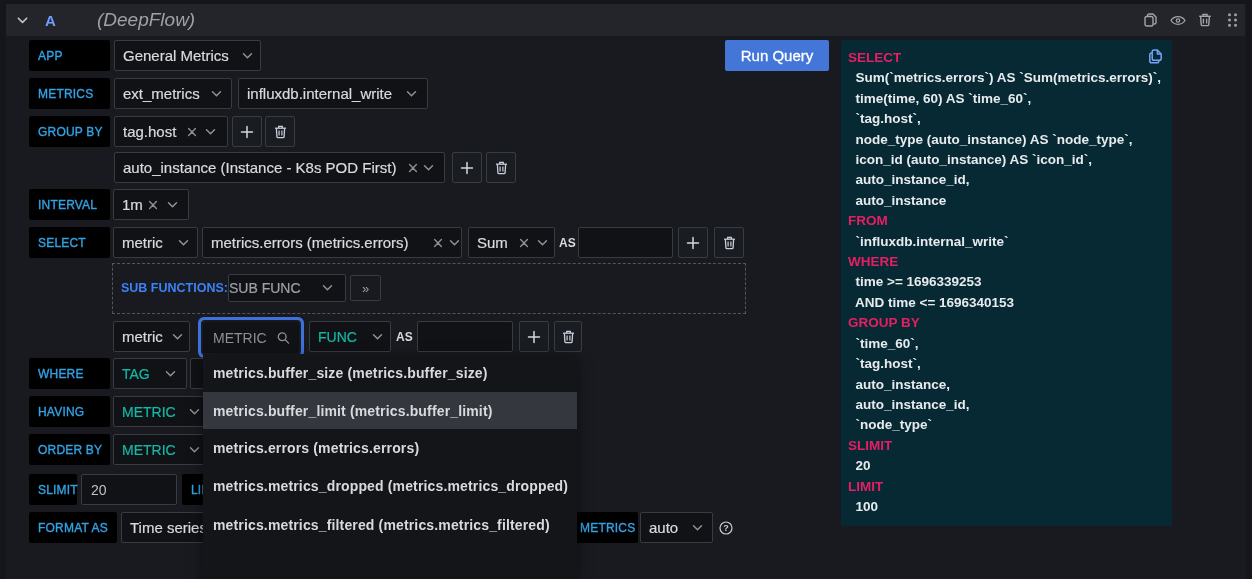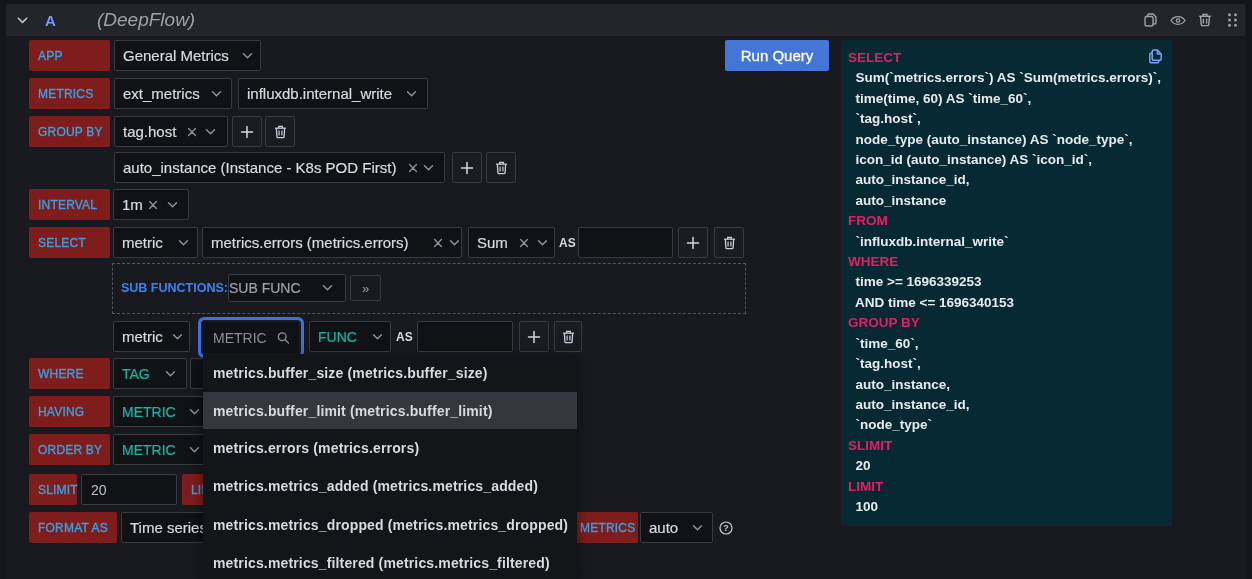--- a/index.html
+++ b/index.html
@@ -1,21 +1,21 @@
 <!DOCTYPE html>
 <html><head>
 <meta charset="utf-8">
 <style>
 *{margin:0;padding:0;box-sizing:border-box}
 html,body{width:1252px;height:579px;overflow:hidden}
 body{background:#14161b;font-family:"Liberation Sans",sans-serif;position:relative}
 #content{position:absolute;left:6px;top:4px;width:1240px;height:575px;background:#181a20}
 #topbar{position:absolute;left:0;top:0;width:1239px;height:32px;background:#23252b;border-radius:2px}
 .abs{position:absolute}
-.lbl{position:absolute;background:#7f1d1d;border-radius:2px;color:#33a2e5;font-size:12px;font-weight:500;-webkit-text-stroke:.35px #33a2e5;height:31px;display:flex;align-items:center;padding-left:9px;letter-spacing:.2px}
+.lbl{position:absolute;background:#000000;border-radius:2px;color:#33a2e5;font-size:12px;font-weight:500;-webkit-text-stroke:.35px #33a2e5;height:31px;display:flex;align-items:center;padding-left:9px;letter-spacing:.2px}
 .sel{position:absolute;background:#101216;border:1px solid #383b42;border-radius:2px;height:31px;display:flex;align-items:center;font-size:15px;color:#d8dade;padding-left:8px;white-space:nowrap;-webkit-text-stroke:.2px currentColor}
 .ph{color:#14b8a6;font-size:14px}
 .btn{position:absolute;width:30px;height:31px;background:#191c21;border:1px solid #383b42;border-radius:2px;display:flex;align-items:center;justify-content:center}
 .inp{position:absolute;background:#101216;border:1px solid #383b42;border-radius:2px;height:31px;display:flex;align-items:center;padding-left:9px;font-size:14px;color:#bfc1c7}
 .ic{position:absolute;top:50%;transform:translateY(-50%)}
 .as{position:absolute;color:#d9dade;font-size:12px;font-weight:700;height:31px;display:flex;align-items:center}
 #menu{position:absolute;left:203px;top:354px;width:374px;height:225px;background:#141519;box-shadow:0 4px 12px rgba(0,0,0,.5);z-index:50}
 .mrow{height:38.2px;display:flex;align-items:center;padding-left:10px;font-size:14px;font-weight:700;letter-spacing:.15px;color:#d8dade;white-space:nowrap}
 #sql{position:absolute;left:841px;top:40px;width:331px;height:486px;background:#062933;border-radius:2px;padding:8px 0 0 7px;font-size:13.5px;font-weight:700;line-height:20.4px;color:#e8ebee;white-space:pre}
 .kw{color:#e61e64}
@@ -238,16 +238,15 @@
 <svg class="abs" style="left:308px;top:9px" width="13" height="15" viewBox="0 0 13 15">
       <path d="M3.4 4H2.6C1.6 4 0.8 4.8 0.8 5.8V12C0.8 13 1.6 13.8 2.6 13.8H8C9 13.8 9.8 13 9.8 12V11.4" stroke="#79a3f5" stroke-width="1.5" fill="none" stroke-linejoin="round"></path>
       <path d="M10.4 11.2H5C4 11.2 3.2 10.4 3.2 9.4V2.9C3.2 1.9 4 1.1 5 1.1H8.3L12.2 5V9.4C12.2 10.4 11.4 11.2 10.4 11.2Z" fill="#062933" stroke="#79a3f5" stroke-width="1.5" stroke-linejoin="round"></path>
       <path d="M8.3 1.5V5H11.8" stroke="#79a3f5" stroke-width="1.3" fill="none" stroke-linejoin="round"></path>
     </svg>
 </div>
 <div id="menu">
   <div class="mrow">metrics.buffer_size (metrics.buffer_size)</div>
   <div class="mrow" style="height:37px;background:#34373d">metrics.buffer_limit (metrics.buffer_limit)</div>
   <div class="mrow">metrics.errors (metrics.errors)</div>
-  <div class="mrow">metrics.metrics_added (metrics.metrics_added)</div>
   <div class="mrow">metrics.metrics_dropped (metrics.metrics_dropped)</div>
   <div class="mrow">metrics.metrics_filtered (metrics.metrics_filtered)</div>
 </div>
 
 </body></html>

